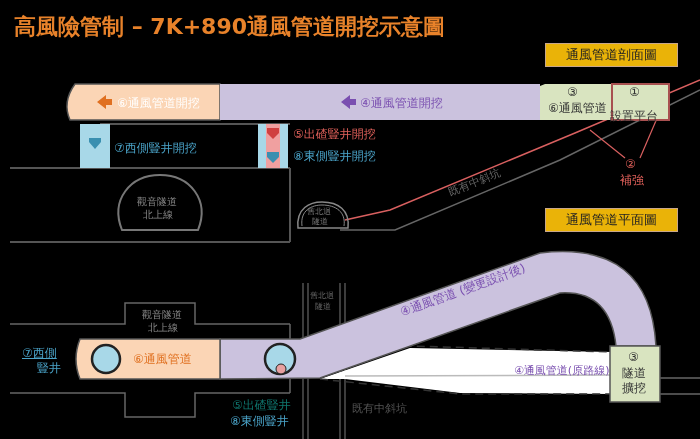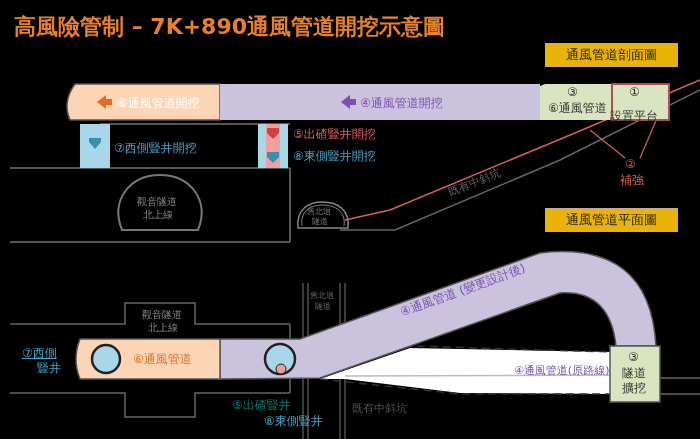--- a/index.html
+++ b/index.html
@@ -93,21 +93,21 @@
 <div class="lbl" style="left:312px;top:216px;color:#777;font-size:8px;">隧道</div>
 <div class="lbl" style="left:447px;top:175px;color:#666;font-size:11px;transform:rotate(-22deg);">既有中斜坑</div>
 
 <div class="tag" style="left:545px;top:208px;">通風管道平面圖</div>
 <div class="lbl" style="left:22px;top:345px;color:#4aa3c8;text-decoration:underline;">⑦西側</div>
 <div class="lbl" style="left:37px;top:360px;color:#4aa3c8;">豎井</div>
 <div class="lbl" style="left:133px;top:351px;color:#e07020;">⑥通風管道</div>
 <div class="lbl" style="left:398px;top:305px;color:#7a4fb0;font-size:12px;transform:rotate(-20deg);transform-origin:left top;">④通風管道 (變更設計後)</div>
 <div class="lbl" style="left:474px;top:363px;color:#7a4fb0;font-size:11px;margin-left:40px;">④通風管道(原路線)</div>
 <div class="lbl" style="left:224px;top:397px;color:#0f766e;margin-left:8px;">⑤出碴豎井</div>
-<div class="lbl" style="left:230px;top:413px;color:#4aa3c8;margin-left:34px;">⑧東側豎井</div>
+<div class="lbl" style="left:230px;top:413px;color:#4aa3c8;">⑧東側豎井</div>
 <div class="lbl" style="left:142px;top:308px;color:#888;font-size:10px;">觀音隧道</div>
 <div class="lbl" style="left:148px;top:321px;color:#888;font-size:10px;">北上線</div>
 <div class="lbl" style="left:310px;top:290px;color:#666;font-size:8px;">舊北迴</div>
 <div class="lbl" style="left:315px;top:301px;color:#666;font-size:8px;">隧道</div>
 <div class="lbl" style="left:352px;top:401px;color:#555;font-size:11px;">既有中斜坑</div>
 <div class="lbl" style="left:628px;top:350px;color:#333;">③</div>
 <div class="lbl" style="left:622px;top:365px;color:#333;">隧道</div>
 <div class="lbl" style="left:622px;top:380px;color:#333;">擴挖</div>
 
 </body></html>

